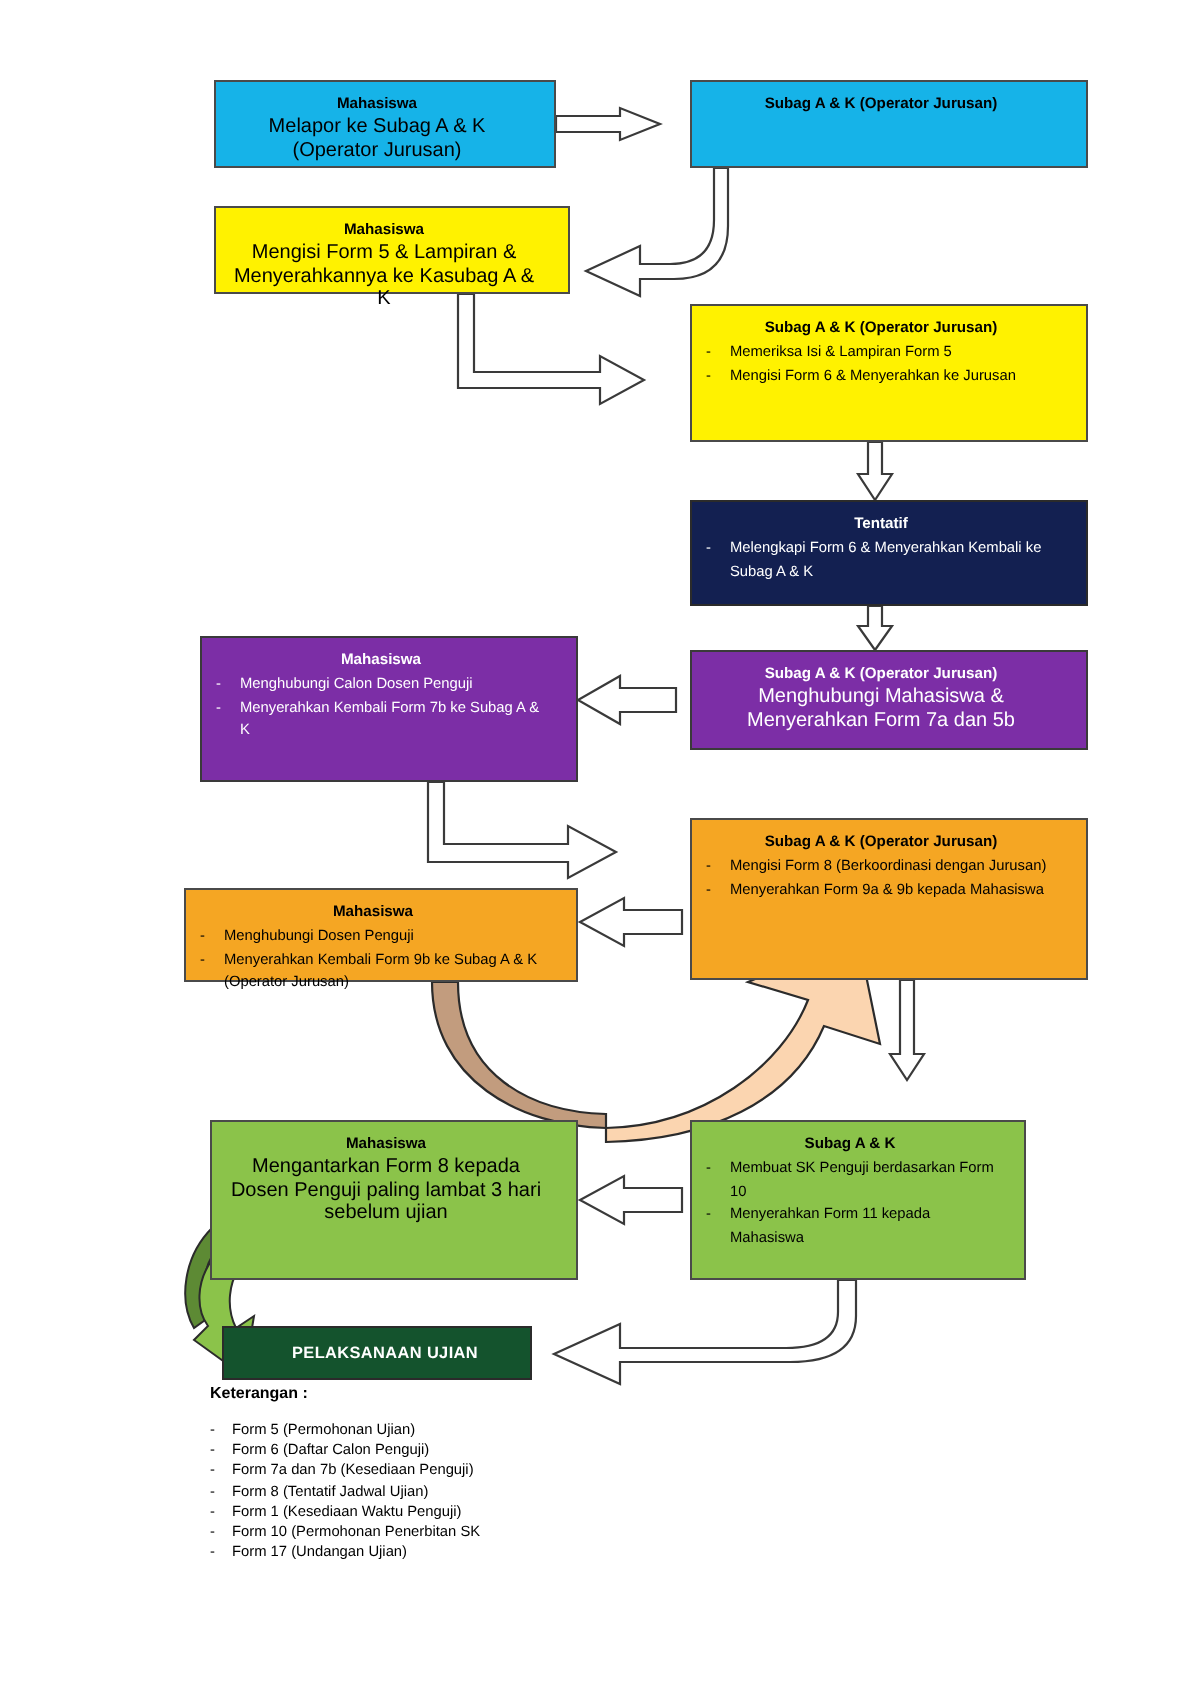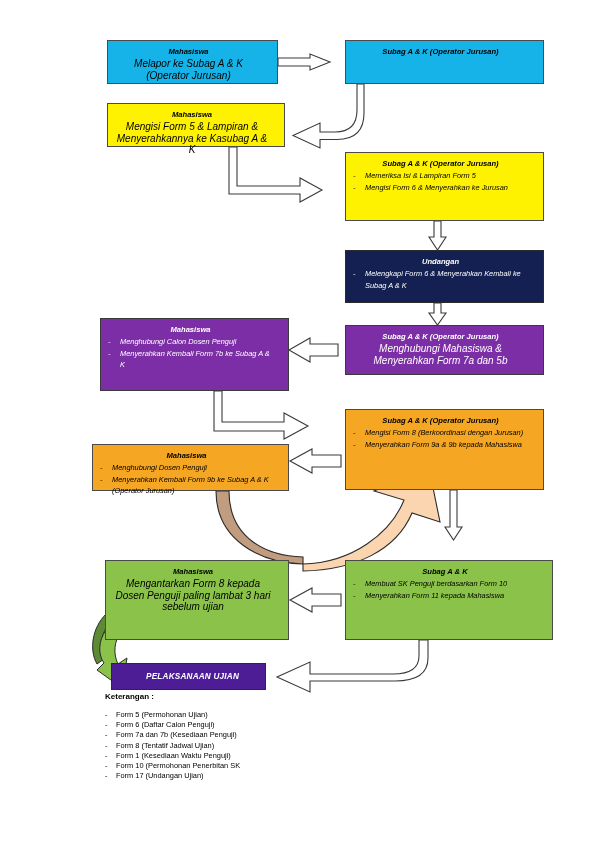--- a/index.html
+++ b/index.html
@@ -34,21 +34,20 @@
     font-size: 9.5px;
     font-weight: bold;
     color: #000000;
     letter-spacing: 0.1px;
   }
   .node {
     position: absolute;
     box-sizing: border-box;
     border: 1px solid #4a4a4a;
     padding: 5px 14px 5px 6px;
-    font-style: italic;
   }
   .node .ttl {
     display: block;
     text-align: center;
     font-weight: bold;
     font-size: 7.6px;
     line-height: 11px;
     margin-bottom: 1px;
   }
   .node .ctr-line {
@@ -75,21 +74,21 @@
     top: 0;
   }
 
   
   .c-blue   { background: #16b3e8; color: #000000; }
   .c-yellow { background: #fff200; color: #000000; }
   .c-navy   { background: #132051; color: #ffffff; border-color:#2b2b2b; }
   .c-purple { background: #7c2ea6; color: #ffffff; border-color:#3a3a3a; }
   .c-orange { background: #f5a623; color: #000000; }
   .c-green  { background: #8bc34a; color: #000000; }
-  .c-red    { background: #4c1d95; color: #ffffff; border-color:#2b2b2b; }
+  .c-red    { background: #14532d; color: #ffffff; border-color:#2b2b2b; }
 
   .node.c-navy .ctr-line, .node.c-navy ul li { color: #ffffff; }
   .node.c-purple .ctr-line, .node.c-purple ul li { color: #ffffff; }
 
   .red-box {
     display: flex;
     align-items: center;
   }
   .red-box .rlabel {
     font-size: 8.2px;
@@ -190,21 +189,21 @@
 
   <div class="node c-yellow" style="left:345px; top:152px; width:199px; height:69px;">
     <span class="ttl">Subag A &amp; K (Operator Jurusan)</span>
     <ul>
       <li><span class="dash">-</span><span>Memeriksa Isi &amp; Lampiran Form 5</span></li>
       <li><span class="dash">-</span><span>Mengisi Form 6 &amp; Menyerahkan ke Jurusan</span></li>
     </ul>
   </div>
 
   <div class="node c-navy" style="left:345px; top:250px; width:199px; height:53px;">
-    <span class="ttl">Undangan</span>
+    <span class="ttl">Tentatif</span>
     <ul>
       <li><span class="dash">-</span><span>Melengkapi Form 6 &amp; Menyerahkan Kembali ke Subag A &amp; K</span></li>
     </ul>
   </div>
 
   <div class="node c-purple" style="left:345px; top:325px; width:199px; height:50px;">
     <span class="ttl">Subag A &amp; K (Operator Jurusan)</span>
     <span class="ctr-line">Menghubungi Mahasiswa &amp;</span>
     <span class="ctr-line">Menyerahkan Form 7a dan 5b</span>
   </div>
@@ -226,21 +225,21 @@
   </div>
 
   <div class="node c-orange" style="left:92px; top:444px; width:197px; height:47px;">
     <span class="ttl">Mahasiswa</span>
     <ul>
       <li><span class="dash">-</span><span>Menghubungi Dosen Penguji</span></li>
       <li><span class="dash">-</span><span>Menyerahkan Kembali Form 9b ke Subag A &amp; K (Operator Jurusan)</span></li>
     </ul>
   </div>
 
-  <div class="node c-green" style="left:345px; top:560px; width:208px; height:80px;">
+  <div class="node c-green" style="left:345px; top:560px; width:168px; height:80px;">
     <span class="ttl">Subag A &amp; K</span>
     <ul>
       <li><span class="dash">-</span><span>Membuat SK Penguji berdasarkan Form 10</span></li>
       <li><span class="dash">-</span><span>Menyerahkan Form 11 kepada Mahasiswa</span></li>
     </ul>
   </div>
 
   <div class="node c-green" style="left:105px; top:560px; width:184px; height:80px;">
     <span class="ttl">Mahasiswa</span>
     <span class="ctr-line">Mengantarkan Form 8 kepada</span>

